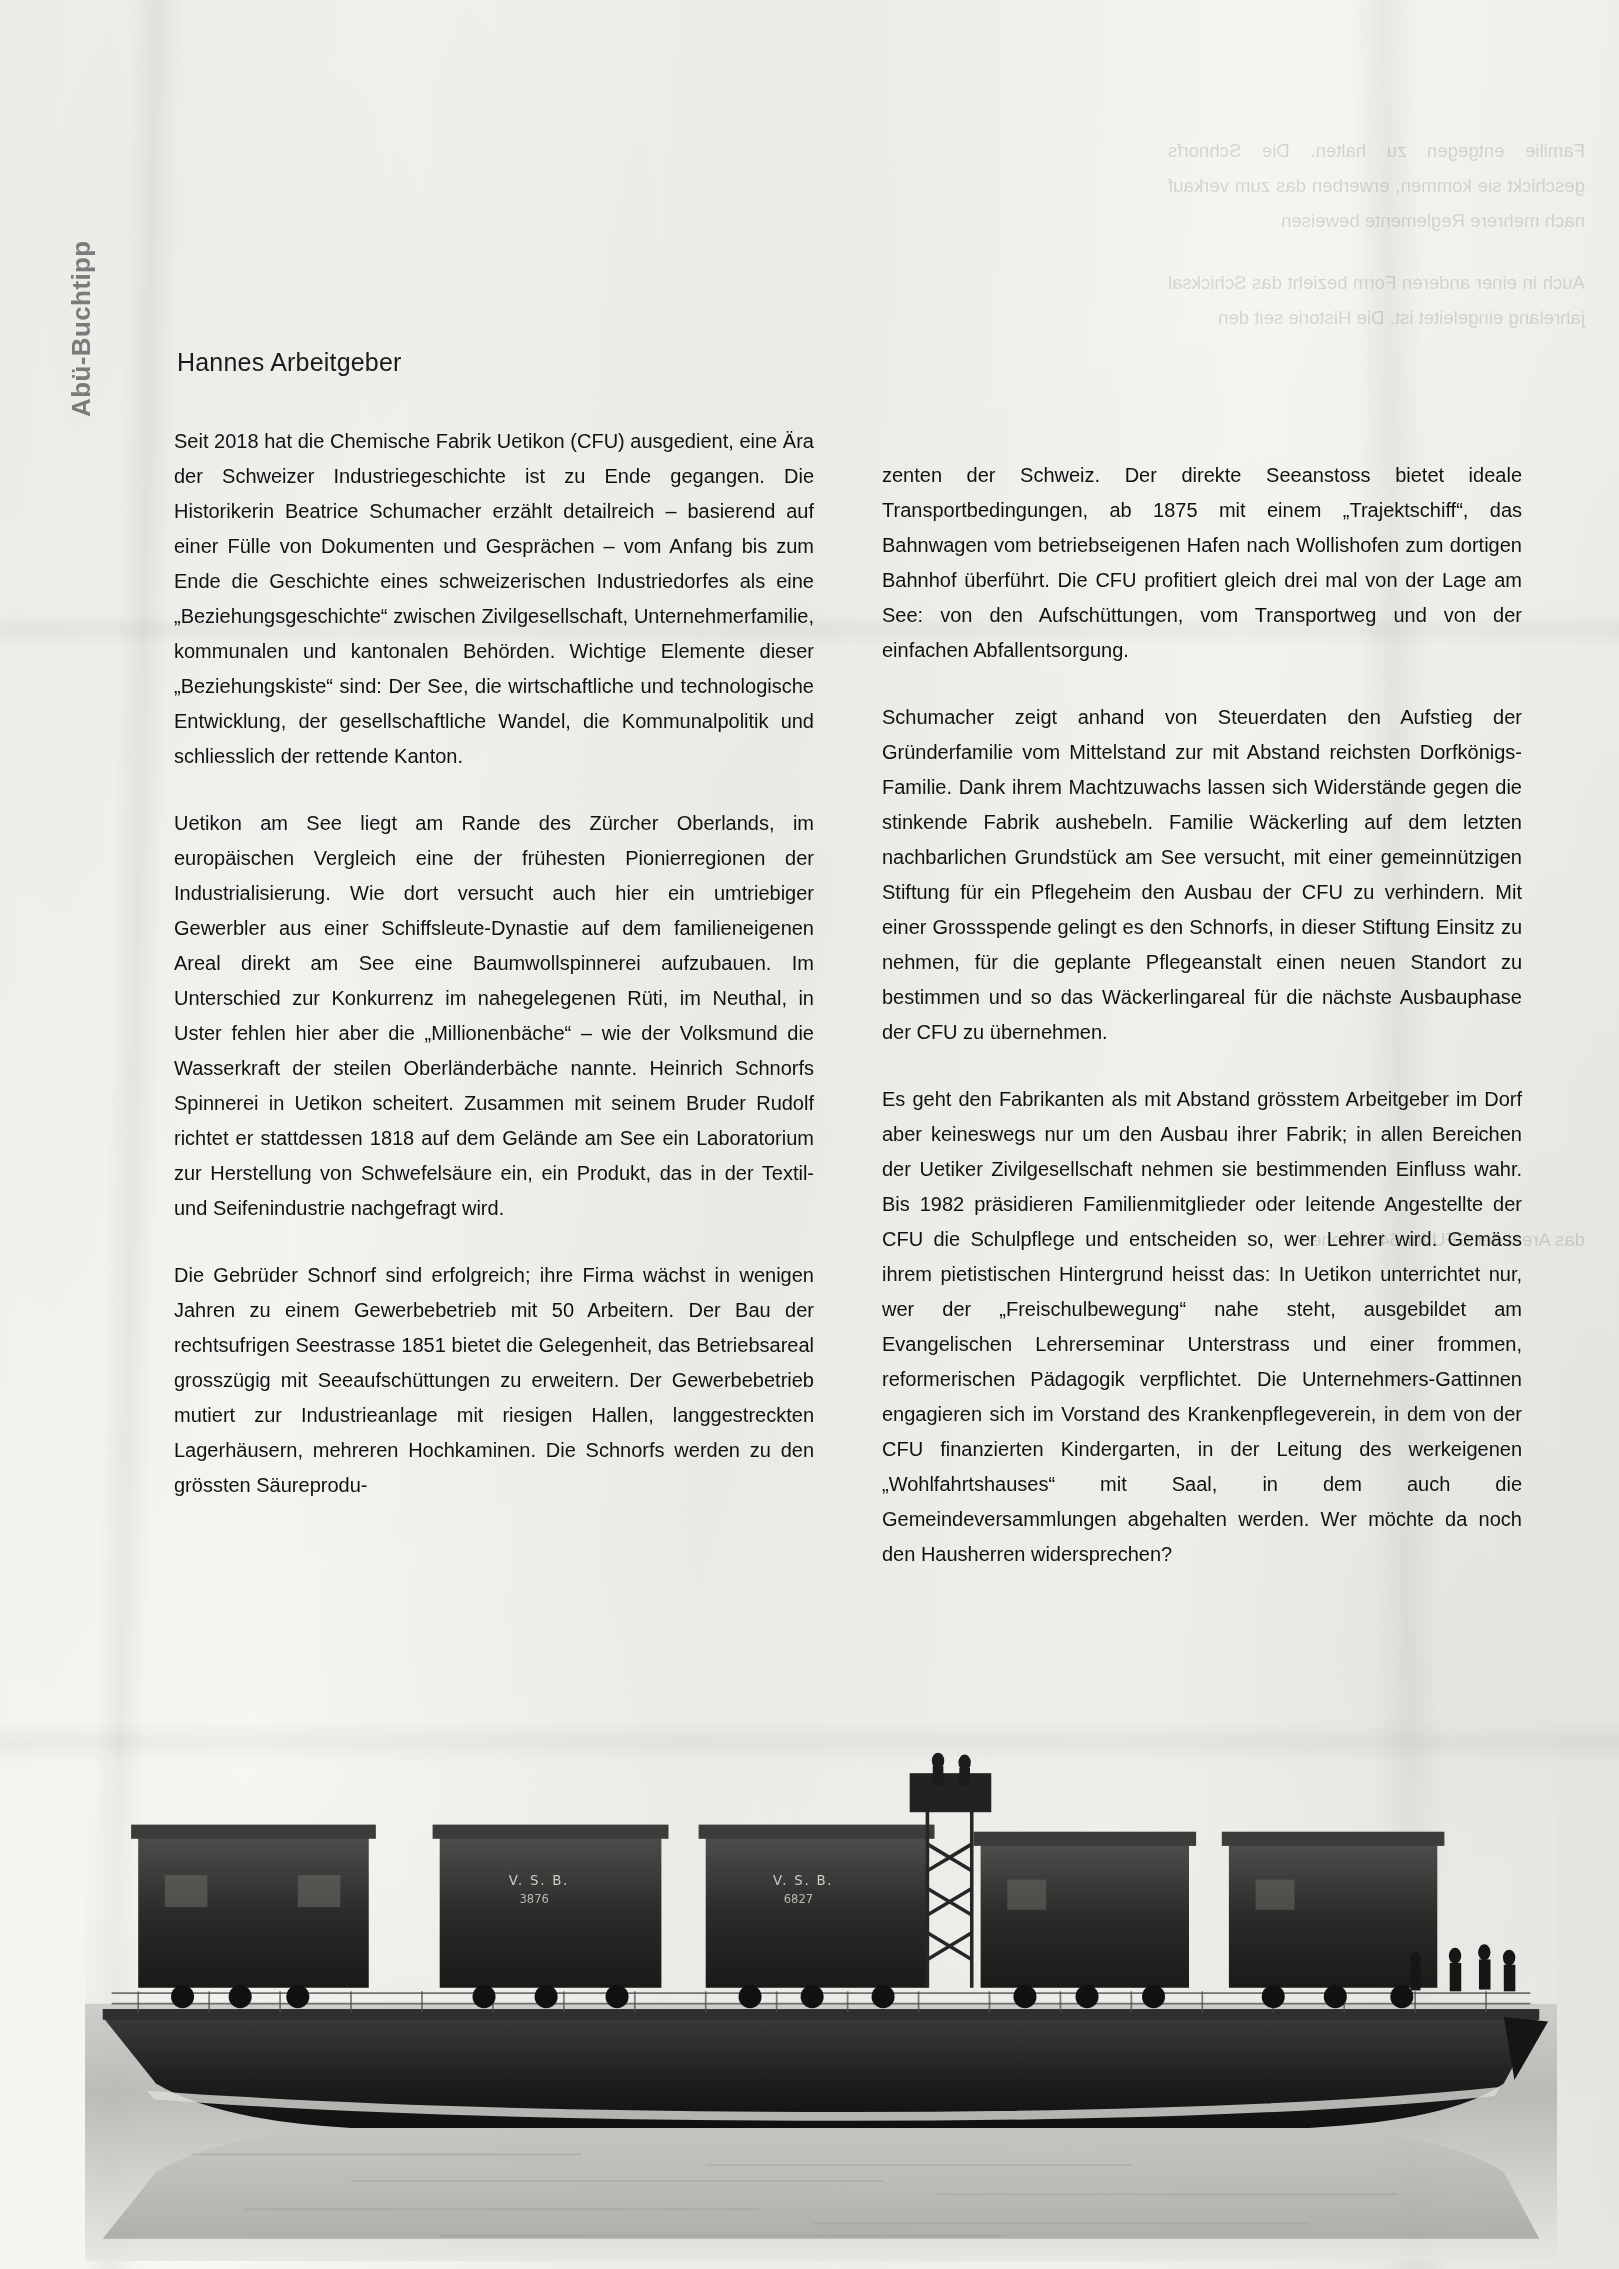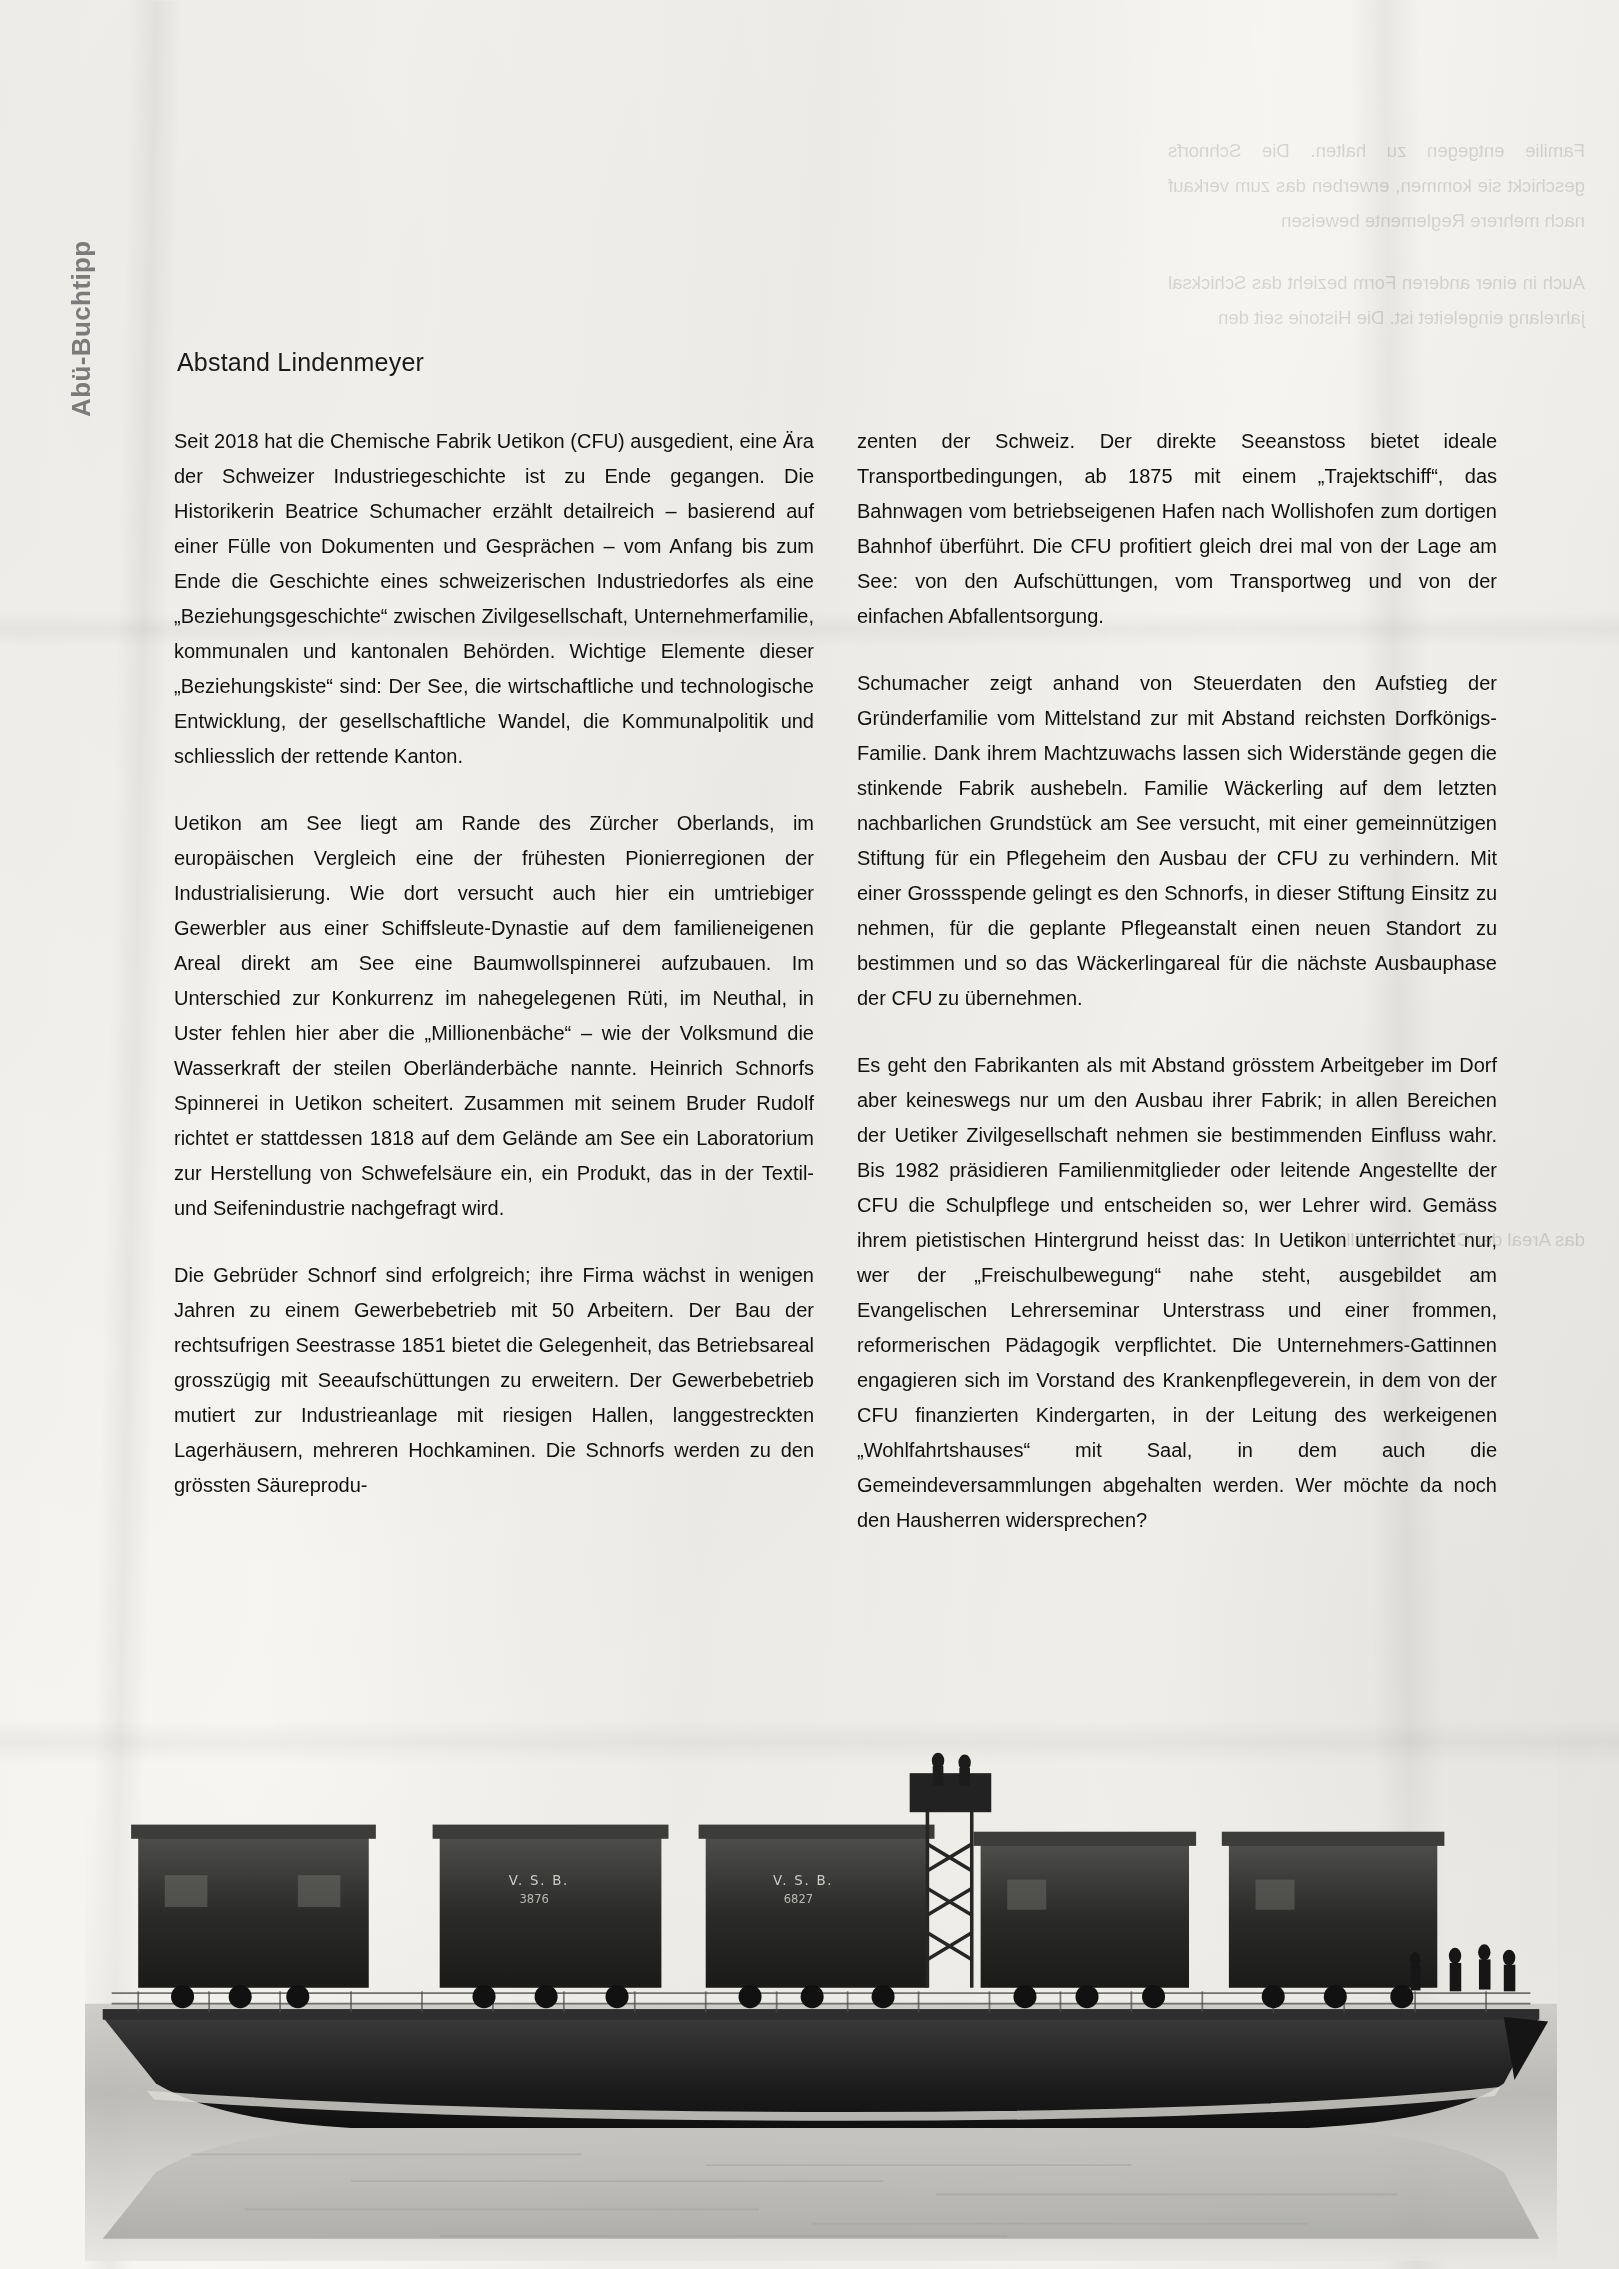--- a/index.html
+++ b/index.html
@@ -127,21 +127,21 @@
     top: 424px;
     width: 640px;
     font-size: 20px;
     line-height: 35px;
     color: #111;
     text-align: justify;
     text-justify: inter-word;
     hyphens: manual;
   }
   #col-left  { left: 174px; }
-  #col-right { left: 857px; }
+  #col-right { left: 882px; margin-top: 34px; }
   .col p { margin: 0 0 32px 0; }
 
   
   #photo {
     position: absolute;
     left: 85px;
     top: 1711px;
     width: 1472px;
     height: 550px;
     pointer-events: none;
@@ -161,21 +161,21 @@
 
   <div id="bleed">
     <p>Familie entgegen zu halten. Die Schnorfs geschickt sie kommen, erwerben das zum verkauf nach mehrere Reglemente beweisen</p>
     <p>Auch in einer anderen Form bezieht das Schicksal jahrelang eingeleitet ist. Die Historie seit den</p>
     <p style="margin-top:887px">das Areal der CFU für 64 Millionen</p>
   </div>
 
   <div id="sidetag">Abü-Buchtipp</div>
 
 
-  <div id="author">Abstand Lindenmeyer</div>
+  <div id="author">Hannes Arbeitgeber</div>
 
   <div class="col" id="col-left">
     <p>Seit 2018 hat die Chemische Fabrik Uetikon (CFU) ausgedient, eine Ära der Schweizer Industriegeschichte ist zu Ende gegangen. Die Historikerin Beatrice Schumacher erzählt detailreich – basierend auf einer Fülle von Dokumenten und Gesprächen – vom Anfang bis zum Ende die Geschichte eines schweizerischen Industriedorfes als eine „Beziehungsgeschichte“ zwischen Zivilgesellschaft, Unternehmerfamilie, kommunalen und kantonalen Behörden. Wichtige Elemente dieser „Beziehungskiste“ sind: Der See, die wirtschaftliche und technologische Entwicklung, der gesellschaftliche Wandel, die Kommunalpolitik und schliesslich der rettende Kanton.</p>
     <p>Uetikon am See liegt am Rande des Zürcher Oberlands, im europäischen Vergleich eine der frühesten Pionierregionen der Industrialisierung. Wie dort versucht auch hier ein umtriebiger Gewerbler aus einer Schiffsleute-Dynastie auf dem familieneigenen Areal direkt am See eine Baumwollspinnerei aufzubauen. Im Unterschied zur Konkurrenz im nahegelegenen Rüti, im Neuthal, in Uster fehlen hier aber die „Millionenbäche“ – wie der Volksmund die Wasserkraft der steilen Oberländerbäche nannte. Heinrich Schnorfs Spinnerei in Uetikon scheitert. Zusammen mit seinem Bruder Rudolf richtet er stattdessen 1818 auf dem Gelände am See ein Laboratorium zur Herstellung von Schwefelsäure ein, ein Produkt, das in der Textil- und Seifenindustrie nachgefragt wird.</p>
     <p>Die Gebrüder Schnorf sind erfolgreich; ihre Firma wächst in wenigen Jahren zu einem Gewerbebetrieb mit 50 Arbeitern. Der Bau der rechtsufrigen Seestrasse 1851 bietet die Gelegenheit, das Betriebsareal grosszügig mit Seeaufschüttungen zu erweitern. Der Gewerbebetrieb mutiert zur Industrieanlage mit riesigen Hallen, langgestreckten Lagerhäusern, mehreren Hochkaminen. Die Schnorfs werden zu den grössten Säureprodu-</p>
   </div>
 
   <div class="col" id="col-right">
     <p>zenten der Schweiz. Der direkte Seeanstoss bietet ideale Transportbedingungen, ab 1875 mit einem „Trajektschiff“, das Bahnwagen vom betriebseigenen Hafen nach Wollishofen zum dortigen Bahnhof überführt. Die CFU profitiert gleich drei mal von der Lage am See: von den Aufschüttungen, vom Transportweg und von der einfachen Abfallentsorgung.</p>
     <p>Schumacher zeigt anhand von Steuerdaten den Aufstieg der Gründerfamilie vom Mittelstand zur mit Abstand reichsten Dorfkönigs-Familie. Dank ihrem Machtzuwachs lassen sich Widerstände gegen die stinkende Fabrik aushebeln. Familie Wäckerling auf dem letzten nachbarlichen Grundstück am See versucht, mit einer gemeinnützigen Stiftung für ein Pflegeheim den Ausbau der CFU zu verhindern. Mit einer Grossspende gelingt es den Schnorfs, in dieser Stiftung Einsitz zu nehmen, für die geplante Pflegeanstalt einen neuen Standort zu bestimmen und so das Wäckerlingareal für die nächste Ausbauphase der CFU zu übernehmen.</p>

